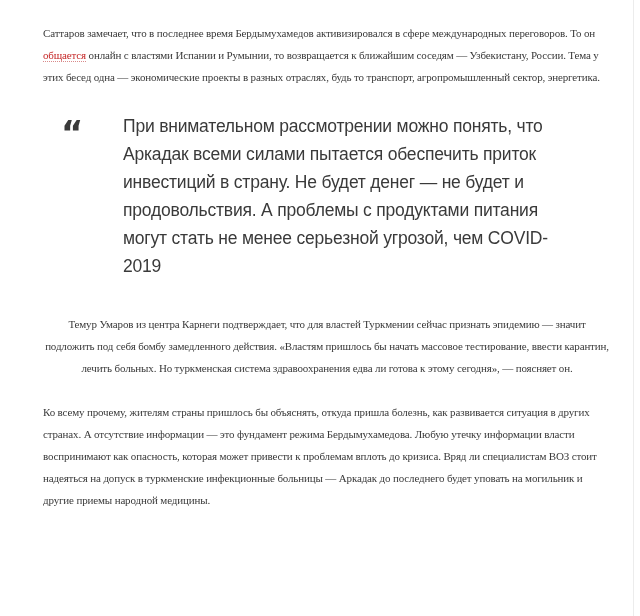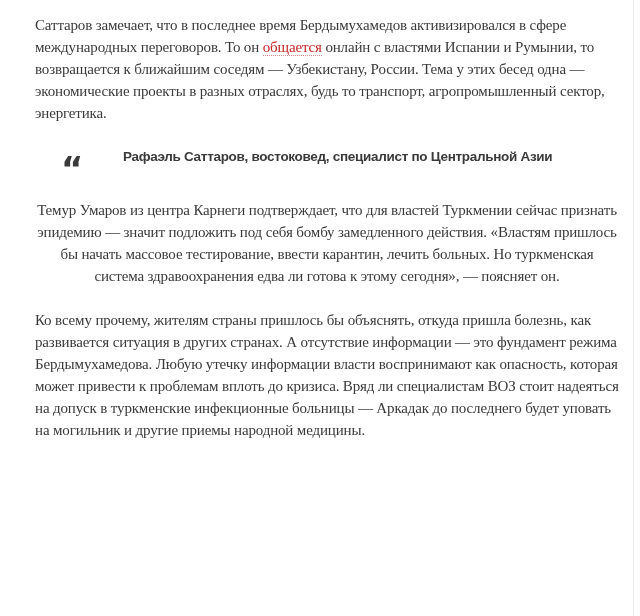--- a/index.html
+++ b/index.html
@@ -8,21 +8,21 @@
   }
   .edge {
     position: absolute; top: 0; right: 6px; width: 1px; height: 616px; background: #ececec;
   }
   .article {
     position: absolute; left: 27px; top: 6px; width: 600px;
     color: #3a3a3a;
   }
   p.body {
     font-family: "Liberation Serif", serif;
-    font-size: 15px; line-height: 22px; margin: 8px;
+    font-size: 11px; line-height: 22px; margin: 16px;
     letter-spacing: -0.15px;
   }
   p.body a {
     color: #c62828; text-decoration: none;
     border-bottom: 1px dotted #d98a8a;
   }
   .quote {
     position: relative; margin: 24px 0 0 0; padding-left: 96px;
   }
   .quote .mark {
@@ -46,20 +46,20 @@
 </head>
 <body>
 
 <div class="edge"></div>
 
 <div class="article">
   <p class="body"><span>Саттаров замечает, что в последнее время Бердымухамедов активизировался в сфере международных переговоров. То он </span><a href="#">общается</a><span> онлайн с властями Испании и Румынии, то возвращается к ближайшим соседям — Узбекистану, России. Тема у этих бесед одна — экономические проекты в разных отраслях, будь то транспорт, агропромышленный сектор, энергетика.</span></p>
 
   <div class="quote">
     <span class="mark">“</span>
-    <p class="attr">Рафаэль Саттаров, востоковед, специалист по Центральной Азии</p>
+    <p class="qtext">При внимательном рассмотрении можно понять, что Аркадак всеми силами пытается обеспечить приток инвестиций в страну. Не будет денег — не будет и продовольствия. А проблемы с продуктами питания могут стать не менее серьезной угрозой, чем COVID-2019</p>
   </div>
 
   <p class="body p2">Темур Умаров из центра Карнеги подтверждает, что для властей Туркмении сейчас признать эпидемию — значит подложить под себя бомбу замедленного действия. «Властям пришлось бы начать массовое тестирование, ввести карантин, лечить больных. Но туркменская система здравоохранения едва ли готова к этому сегодня», — поясняет он.</p>
 
   <p class="body p3">Ко всему прочему, жителям страны пришлось бы объяснять, откуда пришла болезнь, как развивается ситуация в других странах. А отсутствие информации — это фундамент режима Бердымухамедова. Любую утечку информации власти воспринимают как опасность, которая может привести к проблемам вплоть до кризиса. Вряд ли специалистам ВОЗ стоит надеяться на допуск в туркменские инфекционные больницы — Аркадак до последнего будет уповать на могильник и другие приемы народной медицины.</p>
 
 </div>
 
 </body></html>

